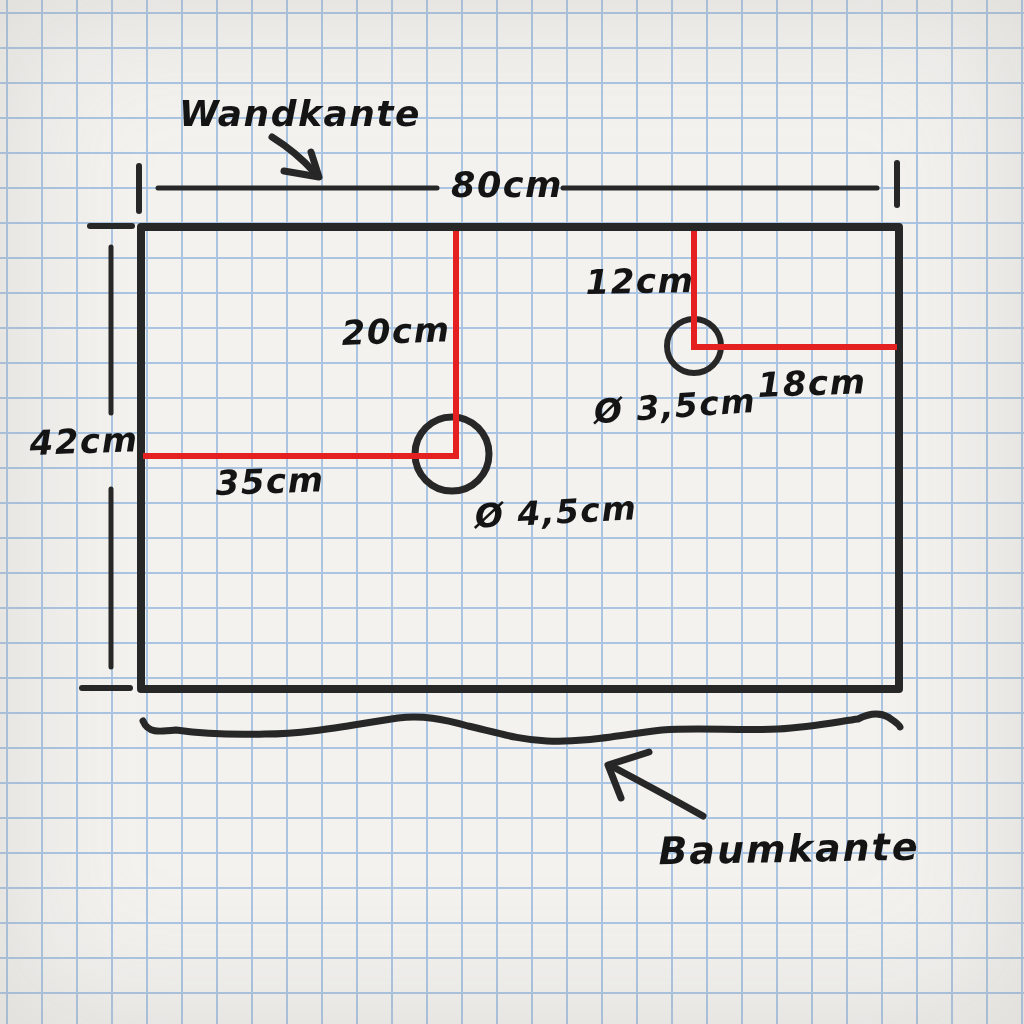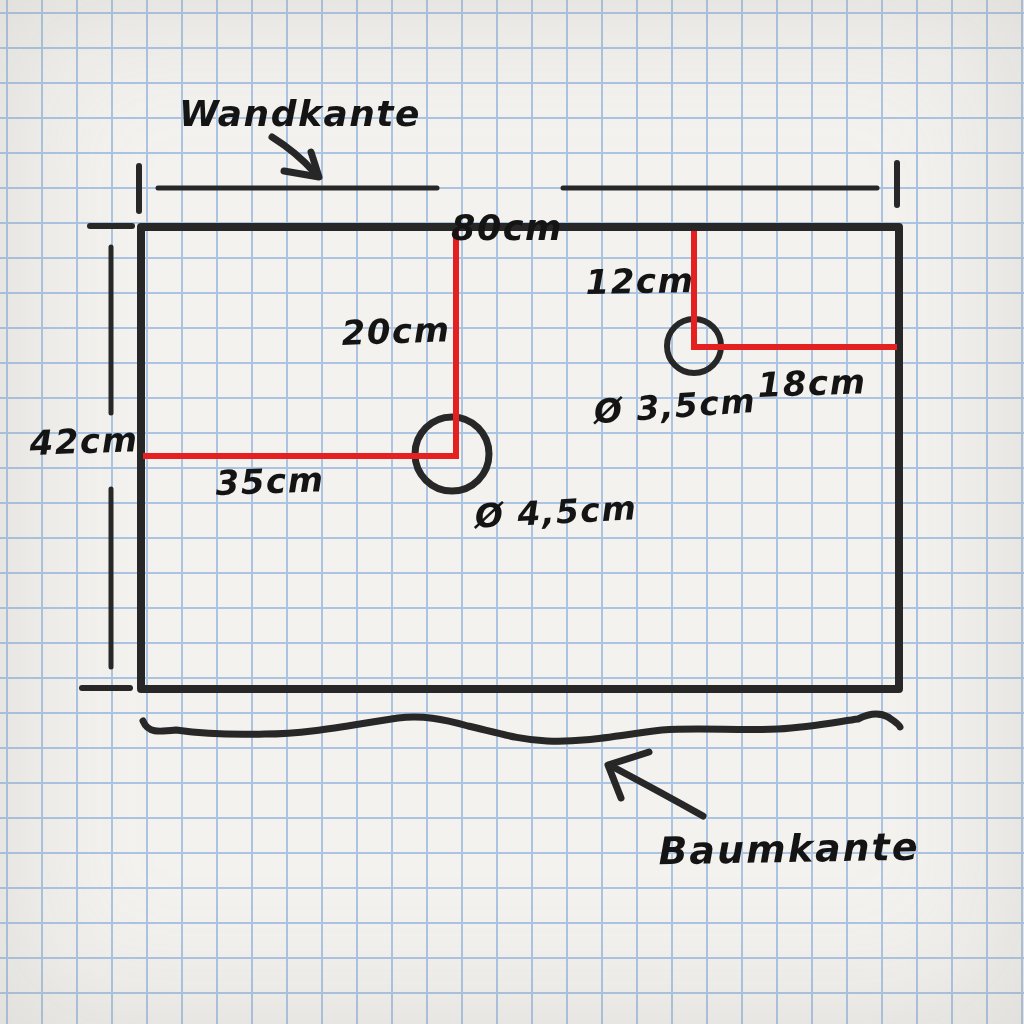--- a/index.html
+++ b/index.html
@@ -82,21 +82,21 @@
     </g>
 
     <g>
       <path class="ink" d="M703,816 Q662,793 615,768" stroke-width="7"></path>
       <path class="ink" d="M649,752 L608,765 L621,798" stroke-width="7"></path>
     </g>
   </svg>
 
   <div class="lbl r0" style="left:300px;top:113px;font-size:36px;">Wandkante</div>
 
-  <div class="lbl r0" style="left:507px;top:185px;font-size:35px;margin-top:43px;">80cm</div>
+  <div class="lbl r0" style="left:507px;top:185px;font-size:35px;">80cm</div>
 
   <div class="lbl rm2" style="left:84px;top:441px;font-size:34px;">42cm</div>
 
   <div class="lbl rm1" style="left:640px;top:281px;font-size:34px;">12cm</div>
 
   <div class="lbl rm2" style="left:396px;top:331px;font-size:34px;">20cm</div>
 
   <div class="lbl rm2" style="left:812px;top:383px;font-size:34px;">18cm</div>
 
   <div class="lbl rm4" style="left:675px;top:406px;font-size:33px;">Ø 3,5cm</div>

